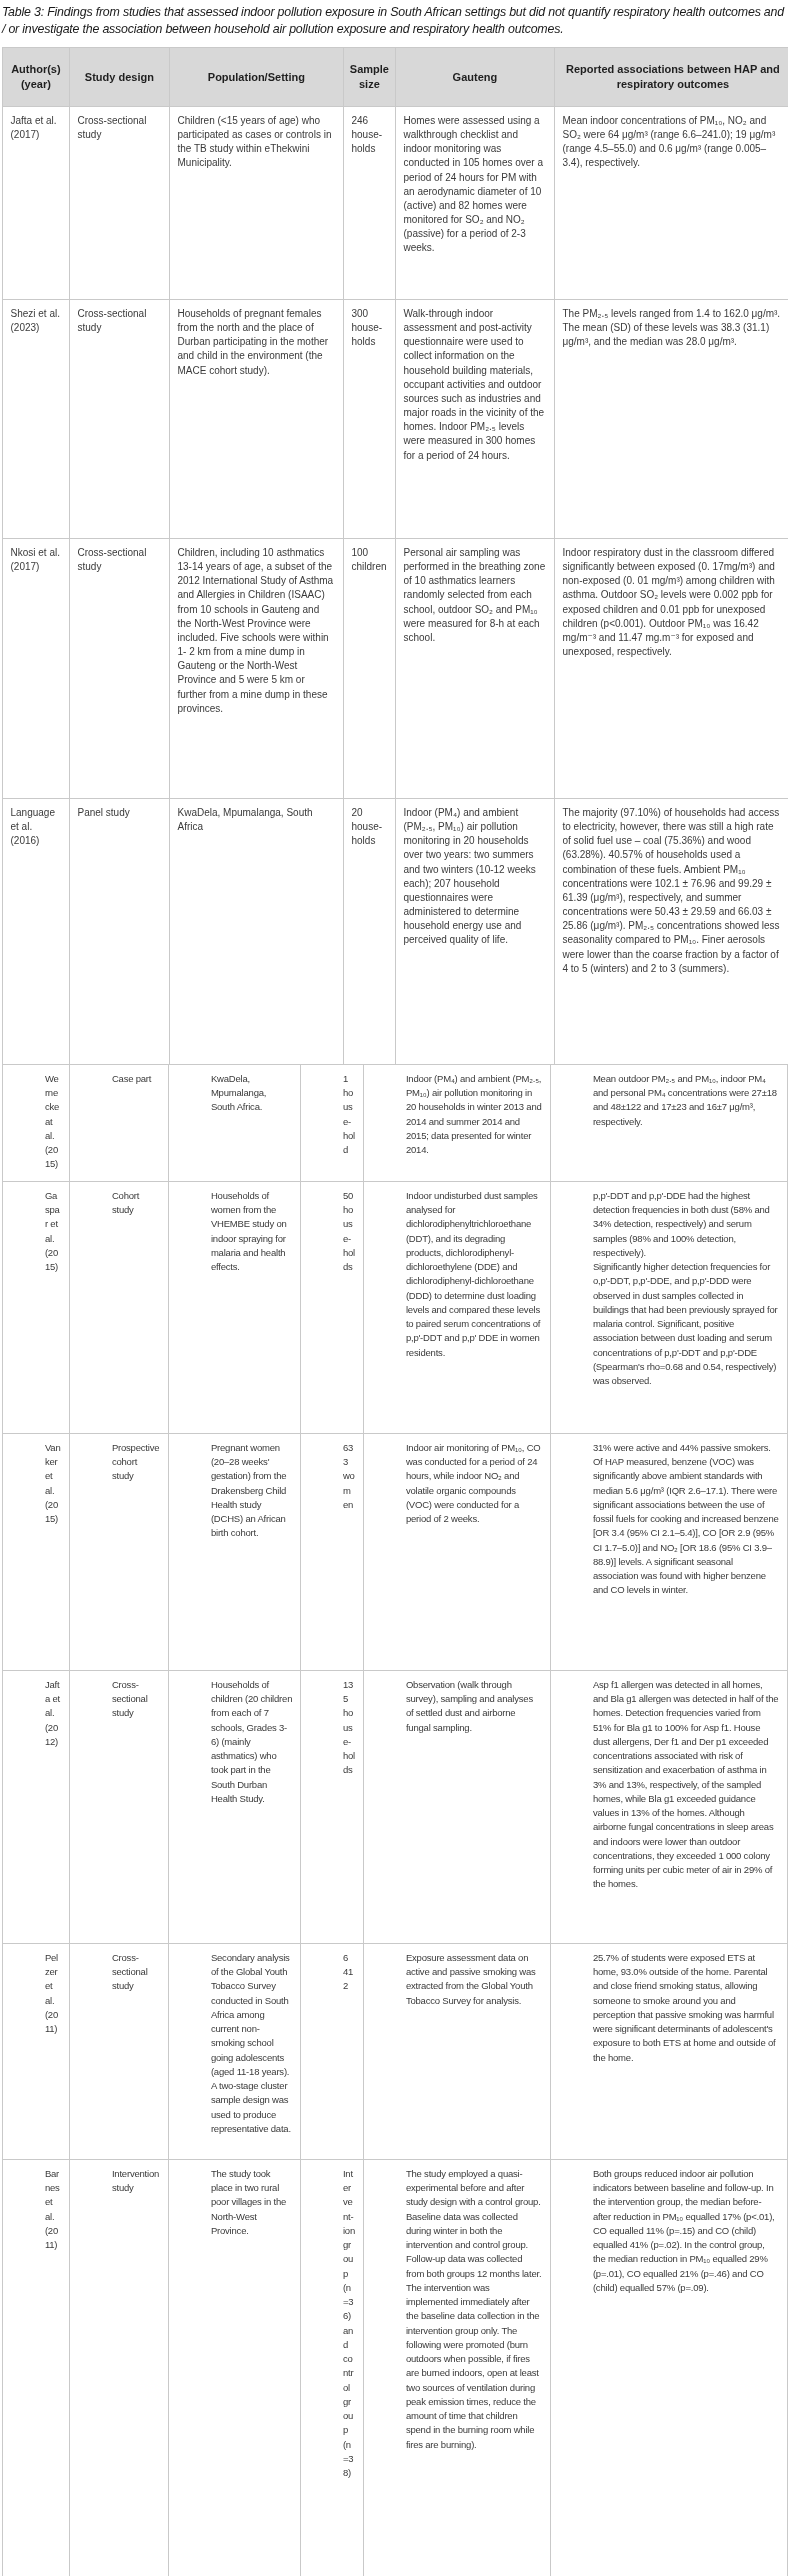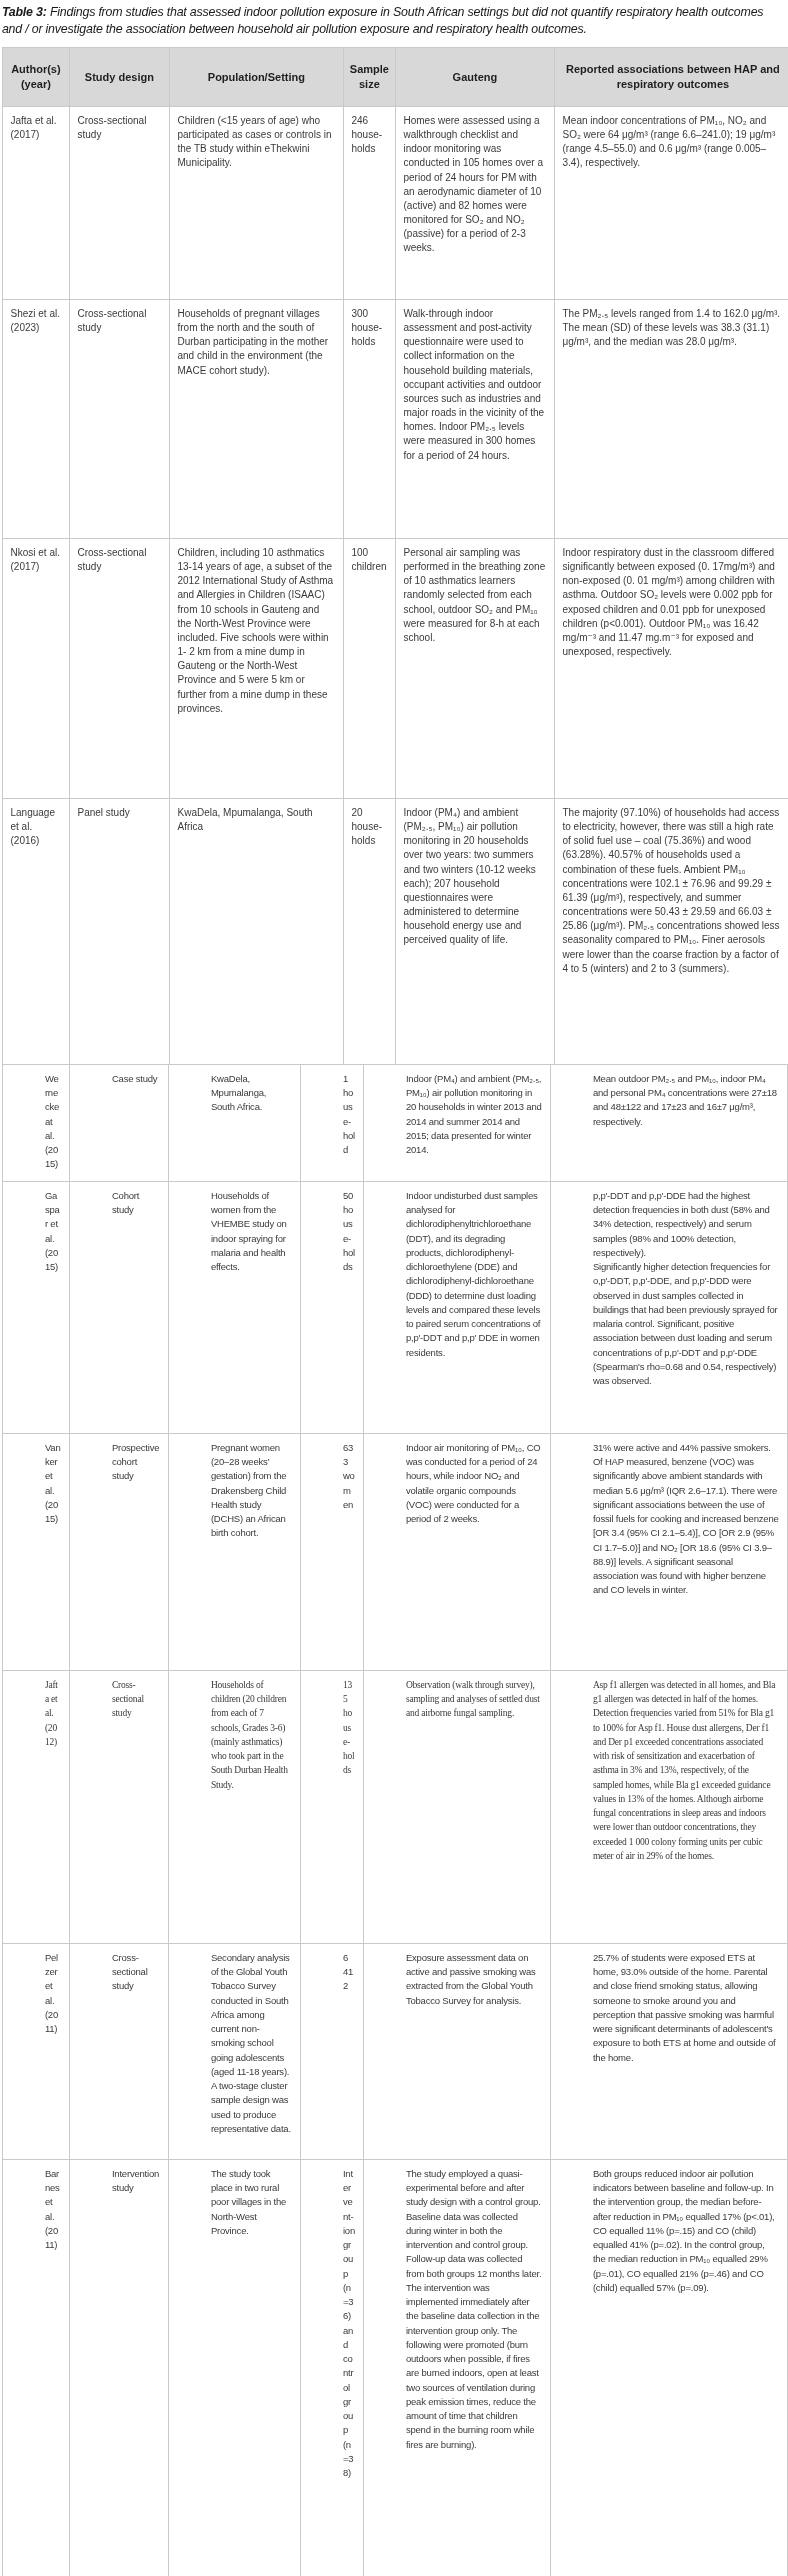--- a/index.html
+++ b/index.html
@@ -11,21 +11,21 @@
     color: #3a3a3a;
   }
   .caption {
     margin: 0 0 8.6px 0;
     font-size: 12.4px;
     line-height: 1.4;
     font-style: italic;
     color: #1a1a1a;
     letter-spacing: -0.2px;
   }
-  .caption-label { font-weight: bold; }
+  .caption-label { font-weight: normal; }
   table {
     border-collapse: collapse;
     width: 785px;
     table-layout: fixed;
   }
   th, td {
     border: 1px solid #c9c9c9;
     vertical-align: top;
     text-align: left;
     padding: 6.7px 7.6px;
@@ -85,21 +85,21 @@
           <td>Jafta et al. (2017)</td>
           <td>Cross-sectional study</td>
           <td>Children (&lt;15 years of age) who participated as cases or controls in the TB study within eThekwini Municipality.</td>
           <td>246 house­holds</td>
           <td>Homes were assessed using a walkthrough checklist and indoor monitoring was conducted in 105 homes over a period of 24 hours for PM with an aerodynamic diameter of 10 (active) and 82 homes were monitored for SO₂ and NO₂ (passive) for a period of 2-3 weeks.</td>
           <td>Mean indoor concentrations of PM₁₀, NO₂ and SO₂ were 64 μg/m³ (range 6.6–241.0); 19 μg/m³ (range 4.5–55.0) and 0.6 μg/m³ (range 0.005–3.4), respectively.</td>
         </tr>
         <tr style="height: 239px;">
           <td>Shezi et al. (2023)</td>
           <td>Cross-sectional study</td>
-          <td>Households of pregnant villages from the north and the south of Durban participating in the mother and child in the environment (the MACE cohort study).</td>
+          <td>Households of pregnant females from the north and the place of Durban participating in the mother and child in the environment (the MACE cohort study).</td>
           <td>300 house­holds</td>
           <td>Walk-through indoor assessment and post-activity questionnaire were used to collect information on the household building materials, occupant activities and outdoor sources such as industries and major roads in the vicinity of the homes. Indoor PM₂.₅ levels were measured in 300 homes for a period of 24 hours.</td>
           <td>The PM₂.₅ levels ranged from 1.4 to 162.0 μg/m³. The mean (SD) of these levels was 38.3 (31.1) μg/m³, and the median was 28.0 μg/m³.</td>
         </tr>
         <tr style="height: 260px;">
           <td>Nkosi et al. (2017)</td>
           <td>Cross-sectional study</td>
           <td>Children, including 10 asthmatics 13-14 years of age, a subset of the 2012 International Study of Asthma and Allergies in Children (ISAAC) from 10 schools in Gauteng and the North-West Province were included. Five schools were within 1- 2 km from a mine dump in Gauteng or the North-West Province and 5 were 5 km or further from a mine dump in these provinces.</td>
           <td>100 children</td>
           <td>Personal air sampling was performed in the breathing zone of 10 asthmatics learners randomly selected from each school, outdoor SO₂ and PM₁₀ were measured for 8-h at each school.</td>
@@ -121,21 +121,21 @@
       <col style="width:67px">
         <col style="width:99px">
         <col style="width:132px">
       <col style="width:63px">
         <col style="width:187px">
         <col style="width:237px">
     </colgroup>
     <tbody id="tbody-b">
         <tr style="height: 117px;">
           <td>Wernecke at al. (2015)</td>
-          <td>Case study</td>
+          <td>Case part</td>
           <td>KwaDela, Mpumalanga, South Africa.</td>
           <td>1 house­hold</td>
           <td>Indoor (PM₄) and ambient (PM₂.₅, PM₁₀) air pollution monitoring in 20 households in winter 2013 and 2014 and summer 2014 and 2015; data presented for winter 2014.</td>
           <td>Mean outdoor PM₂.₅ and PM₁₀, indoor PM₄ and personal PM₄ concentrations were 27±18 and 48±122 and 17±23 and 16±7 μg/m³, respectively.</td>
         </tr>
         <tr style="height: 252px;">
           <td>Gaspar et al. (2015)</td>
           <td>Cohort study</td>
           <td>Households of women from the VHEMBE study on indoor spraying for malaria and health effects.</td>
           <td>50 house­holds</td>
@@ -144,21 +144,21 @@
 Significantly higher detection frequencies for o,p'-DDT, p,p'-DDE, and p,p'-DDD were observed in dust samples collected in buildings that had been previously sprayed for malaria control. Significant, positive association between dust loading and serum concentrations of p,p'-DDT and p,p'-DDE (Spearman's rho=0.68 and 0.54, respectively) was observed.</td>
         </tr>
         <tr style="height: 237px;">
           <td>Vanker et al. (2015)</td>
           <td>Prospective cohort study</td>
           <td>Pregnant women (20–28 weeks' gestation) from the Drakensberg Child Health study (DCHS) an African birth cohort.</td>
           <td>633 women</td>
           <td>Indoor air monitoring of PM₁₀, CO was conducted for a period of 24 hours, while indoor NO₂ and volatile organic compounds (VOC) were conducted for a period of 2 weeks.</td>
           <td>31% were active and 44% passive smokers. Of HAP measured, benzene (VOC) was significantly above ambient standards with median 5.6 μg/m³ (IQR 2.6–17.1). There were significant associations between the use of fossil fuels for cooking and increased benzene [OR 3.4 (95% CI 2.1–5.4)], CO [OR 2.9 (95% CI 1.7–5.0)] and NO₂ [OR 18.6 (95% CI 3.9–88.9)] levels. A significant seasonal association was found with higher benzene and CO levels in winter.</td>
         </tr>
-        <tr style="height: 273px; font-family: Liberation Serif, serif;">
+        <tr style="height: 273px;">
           <td>Jafta et al. (2012)</td>
           <td>Cross-sectional study</td>
           <td>Households of children (20 children from each of 7 schools, Grades 3-6) (mainly asthmatics) who took part in the South Durban Health Study.</td>
           <td>135 house­holds</td>
           <td>Observation (walk through survey), sampling and analyses of settled dust and airborne fungal sampling.</td>
           <td>Asp f1 allergen was detected in all homes, and Bla g1 allergen was detected in half of the homes. Detection frequencies varied from 51% for Bla g1 to 100% for Asp f1. House dust allergens, Der f1 and Der p1 exceeded concentrations associated with risk of sensitization and exacerbation of asthma in 3% and 13%, respectively, of the sampled homes, while Bla g1 exceeded guidance values in 13% of the homes. Although airborne fungal concentrations in sleep areas and indoors were lower than outdoor concentrations, they exceeded 1 000 colony forming units per cubic meter of air in 29% of the homes.</td>
         </tr>
         <tr style="height: 216px;">
           <td>Pelzer et al. (2011)</td>
           <td>Cross-sectional study</td>

